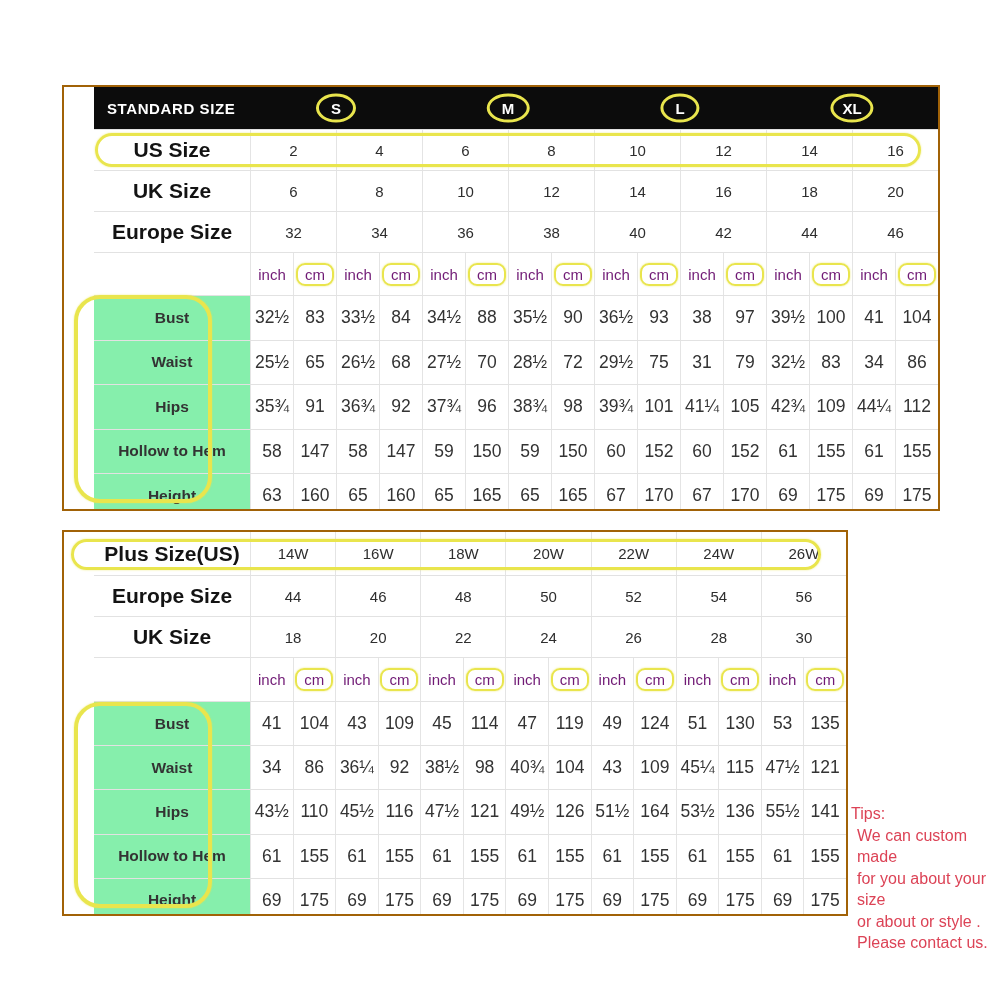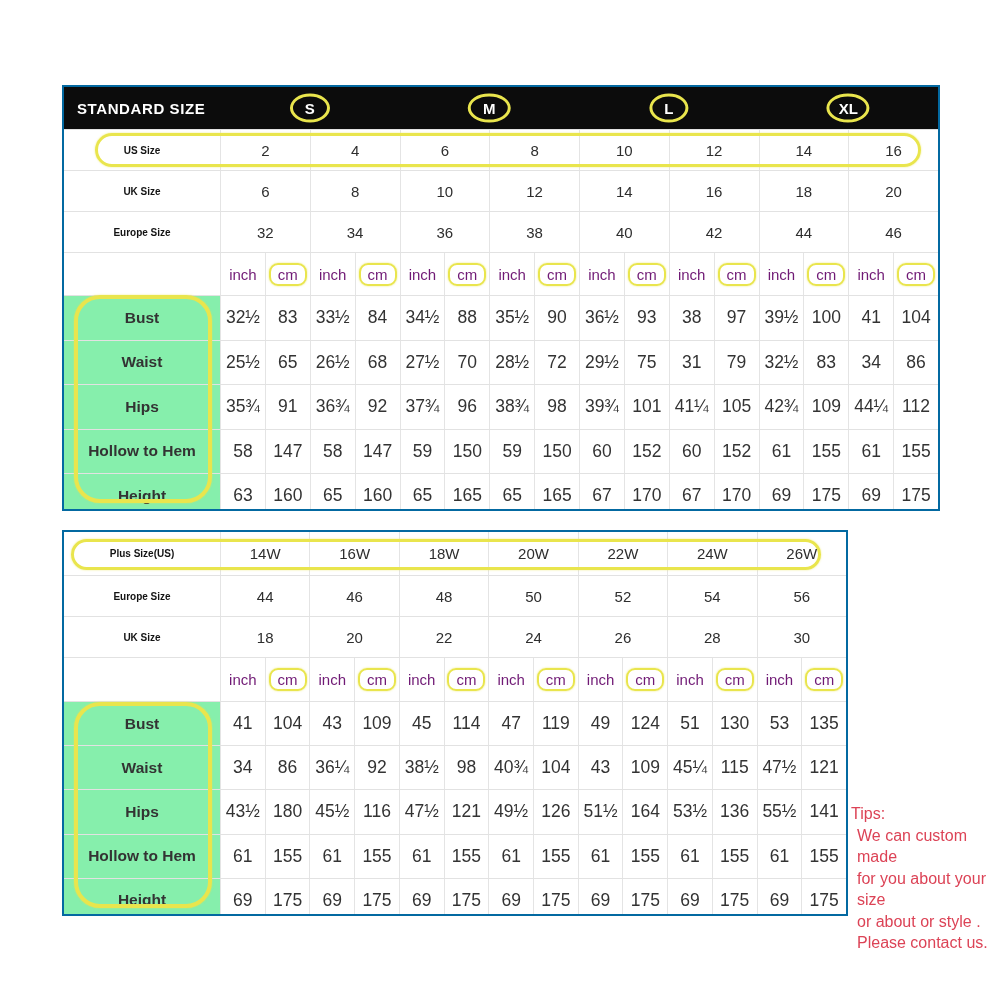--- a/index.html
+++ b/index.html
@@ -5,21 +5,21 @@
   html,body{margin:0;padding:0;}
   body{
     width:1000px;height:1000px;background:#ffffff;
     font-family:"Liberation Sans","DejaVu Sans",sans-serif;
     color:#2b2b2b;
   }
   .canvas{position:relative;width:1000px;height:1000px;background:#fff;overflow:hidden;}
 
   .size-table{
     position:absolute;box-sizing:border-box;
-    border:2px solid #0369a1;background:#fff;overflow:hidden;
+    border:2px solid #a16207;background:#fff;overflow:hidden;padding-left:30px;
   }
   #standard-table{left:62px;top:85px;width:878px;height:426px;}
   #plus-table{left:62px;top:530px;width:786px;height:386px;}
 
   .black-header{
     position:relative;height:42px;background:#0c0c0c;
     display:flex;align-items:center;
   }
   .header-title{
     color:#ffffff;font-weight:bold;font-size:15px;
@@ -45,21 +45,21 @@
   #plus-table .rows .t-row:first-child{height:43px;}
   #plus-table .unit-row{height:43px;}
   #plus-table .measure-row{height:43.2px;}
 
   .cell{
     display:flex;align-items:center;justify-content:center;
     border-left:1px solid #e4e4e4;font-size:15px;color:#2e2e2e;
     overflow:hidden;white-space:nowrap;
   }
   .row-label{
-    font-weight:bold;font-size:10px;color:#131313;border-left:none;
+    font-weight:bold;font-size:21px;color:#131313;border-left:none;
   }
   .measure-row .row-label{background:#86efac;}
   .measure-row .cell{font-size:17.5px;color:#333;}
   .measure-row .row-label{font-size:15.5px;}
   .unit-row .cell span{font-size:15px;color:#701a75;}
   .cm-box{
     border:2px solid #e9e54d;border-radius:9px;padding:1px 7px;
     box-shadow:0 0 2px rgba(233,229,77,.8);
   }
 
@@ -383,21 +383,21 @@
           <div class="cell">43</div>
           <div class="cell">109</div>
           <div class="cell">45¼</div>
           <div class="cell">115</div>
           <div class="cell">47½</div>
           <div class="cell">121</div>
         </div>
         <div class="t-row measure-row" style="grid-template-columns: 156px repeat(14, 1fr);">
           <div class="cell row-label">Hips</div>
           <div class="cell">43½</div>
-          <div class="cell">180</div>
+          <div class="cell">110</div>
           <div class="cell">45½</div>
           <div class="cell">116</div>
           <div class="cell">47½</div>
           <div class="cell">121</div>
           <div class="cell">49½</div>
           <div class="cell">126</div>
           <div class="cell">51½</div>
           <div class="cell">164</div>
           <div class="cell">53½</div>
           <div class="cell">136</div>

